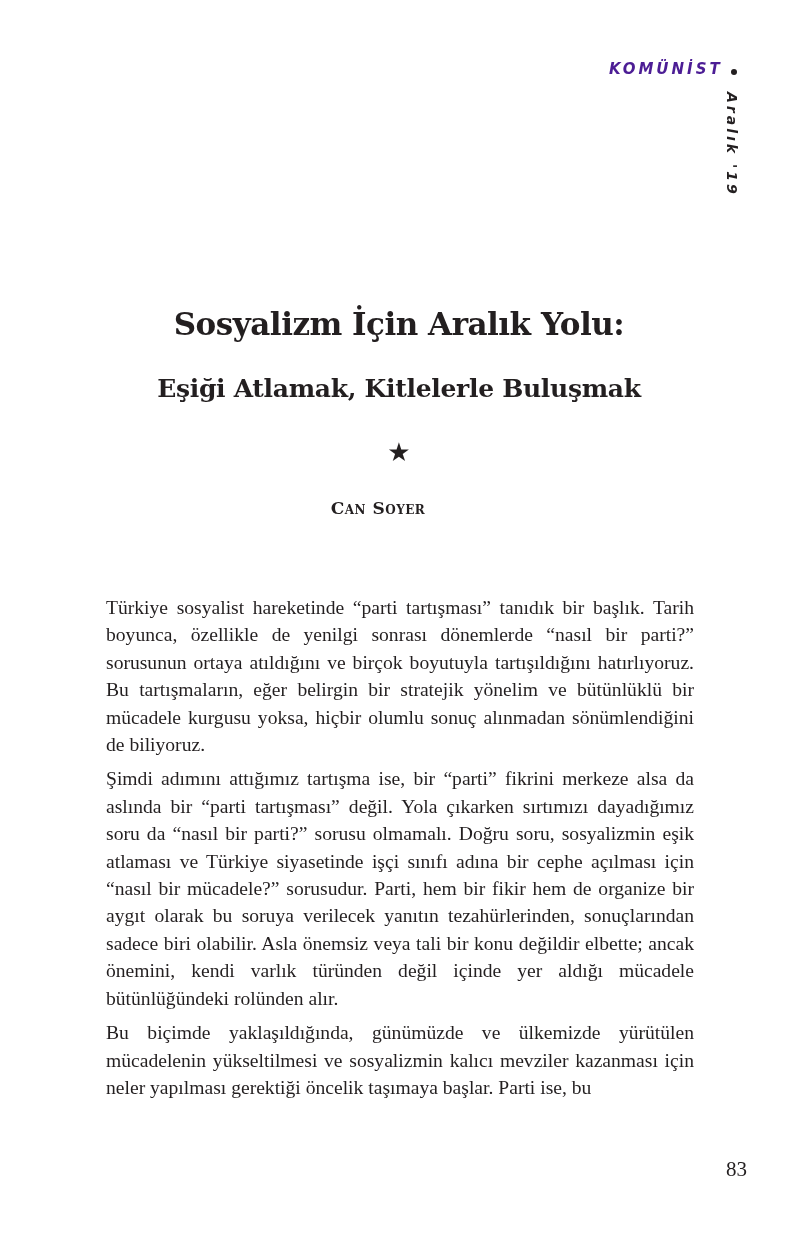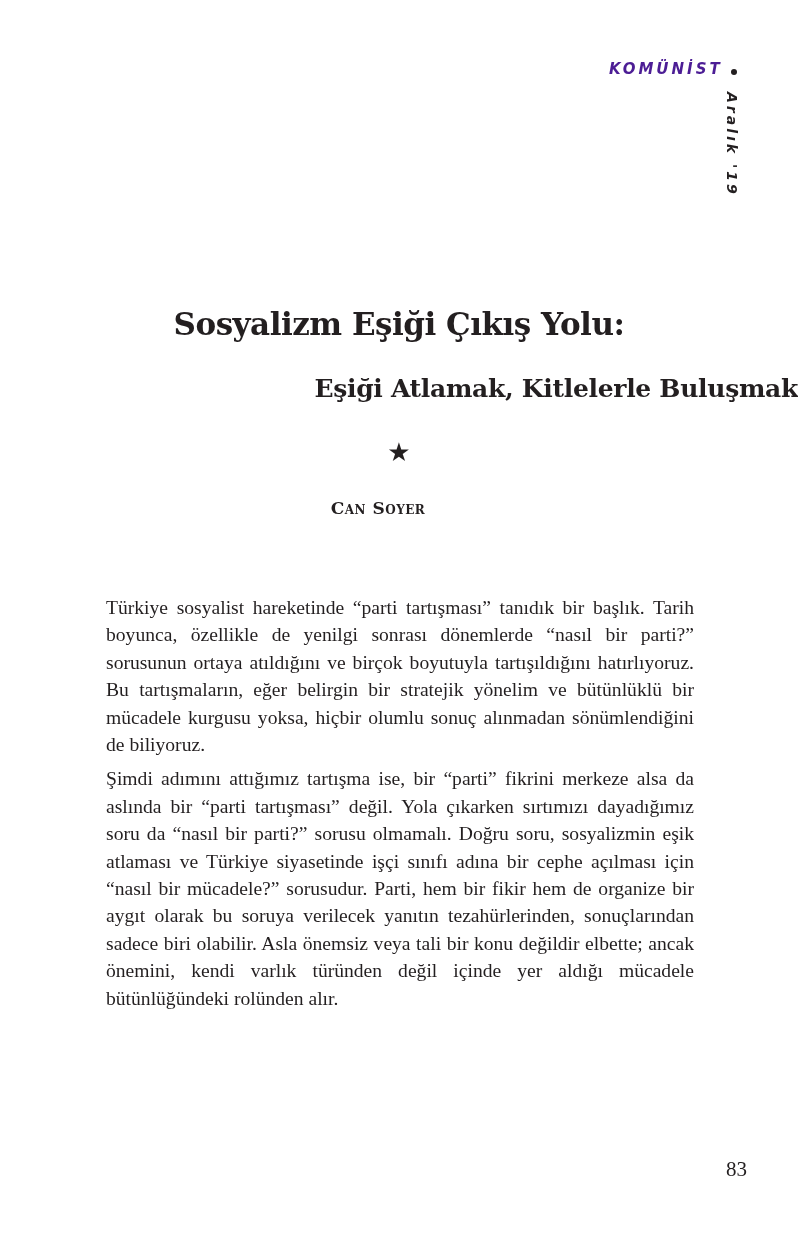--- a/index.html
+++ b/index.html
@@ -17,21 +17,21 @@
     position: absolute; top: 92px; left: 724px;
     writing-mode: vertical-rl;
     font-family: "DejaVu Sans", sans-serif; font-weight: bold; font-style: italic;
     font-size: 14px; letter-spacing: 3px; color: #231f20;
   }
   .title {
     position: absolute; top: 306px; left: 0; width: 798px; text-align: center;
     font-family: "DejaVu Serif", serif; font-weight: bold; font-size: 31px; letter-spacing: -0.5px;
   }
   .subtitle {
-    position: absolute; top: 374px; left: 0; width: 798px; text-align: right;
+    position: absolute; top: 374px; left: 0; width: 798px; text-align: center;
     font-family: "DejaVu Serif", serif; font-weight: bold; font-size: 25px; letter-spacing: -0.3px;
   }
   .star {
     position: absolute; top: 438px; left: 0; width: 798px; text-align: center;
     font-size: 26px; line-height: 30px;
   }
   .author {
     position: absolute; top: 498px; left: 0; width: 756px; text-align: center;
     font-family: "DejaVu Serif", serif; font-weight: bold; font-size: 17px;
     font-variant: small-caps; letter-spacing: 0.5px;
@@ -47,23 +47,24 @@
     font-family: Liberation Serif, serif; font-size: 21px; font-weight: 500; color: #231f20;
   }
 </style>
 </head>
 <body>
 
 <div class="header-brand">KOMÜNİST</div>
 <div class="header-dot"></div>
 <div class="header-issue">Aralık '19</div>
 
-<div class="title">Sosyalizm Eşiği Çıkış Yolu:</div>
+<div class="title">Sosyalizm İçin Aralık Yolu:</div>
 <div class="subtitle">Eşiği Atlamak, Kitlelerle Buluşmak</div>
 <div class="star">★</div>
 <div class="author">Can Soyer</div>
 
 <div class="body-text">
   <p>Türkiye sosyalist hareketinde “parti tartışması” tanıdık bir başlık. Tarih boyunca, özellikle de yenilgi sonrası dönemlerde “nasıl bir parti?” sorusunun ortaya atıldığını ve birçok boyutuyla tartışıldığını hatırlıyoruz. Bu tartışmaların, eğer belirgin bir stratejik yönelim ve bütünlüklü bir mücadele kurgusu yoksa, hiçbir olumlu sonuç alın­madan sönümlendiğini de biliyoruz.</p>
   <p>Şimdi adımını attığımız tartışma ise, bir “parti” fikrini merkeze alsa da aslında bir “parti tartışması” değil. Yola çıkarken sırtımızı da­yadığımız soru da “nasıl bir parti?” sorusu olmamalı. Doğru soru, sosyalizmin eşik atlaması ve Türkiye siyasetinde işçi sınıfı adına bir cephe açılması için “nasıl bir mücadele?” sorusudur. Parti, hem bir fikir hem de organize bir aygıt olarak bu soruya verilecek yanıtın tezahürlerinden, sonuçlarından sadece biri olabilir. Asla önemsiz veya tali bir konu değildir elbette; ancak önemini, kendi varlık tü­ründen değil içinde yer aldığı mücadele bütünlüğündeki rolünden alır.</p>
+  <p>Bu biçimde yaklaşıldığında, günümüzde ve ülkemizde yürütülen mücadelenin yükseltilmesi ve sosyalizmin kalıcı mevziler kazanma­sı için neler yapılması gerektiği öncelik taşımaya başlar. Parti ise, bu</p>
 </div>
 
 <div class="page-number">83</div>
 
 </body></html>

